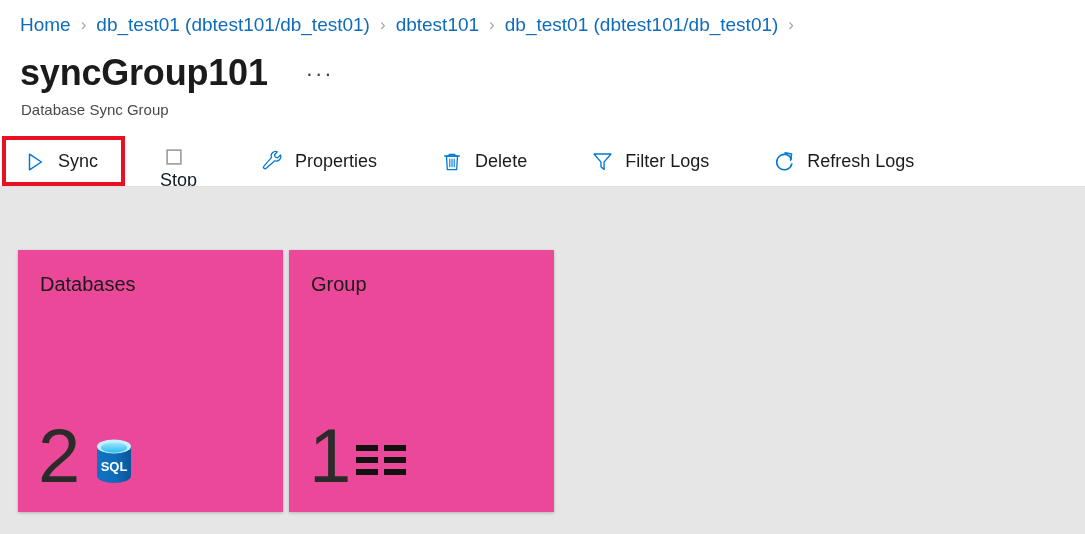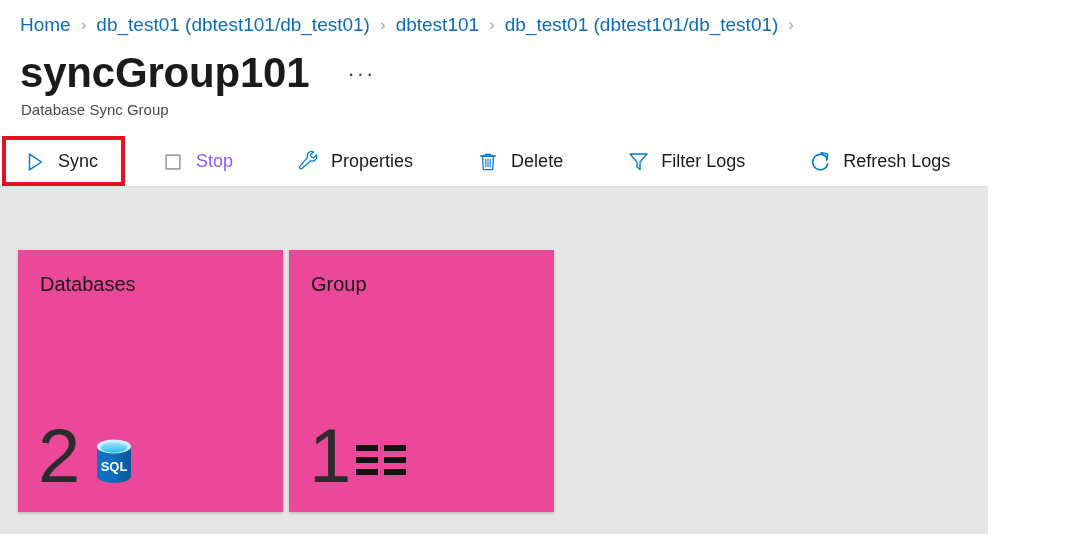--- a/index.html
+++ b/index.html
@@ -3,21 +3,21 @@
 <meta charset="utf-8">
 <style>
   * { box-sizing: border-box; }
   html, body {
     margin: 0; padding: 0;
     width: 1085px; height: 534px;
     background: #ffffff;
     font-family: "Liberation Sans", sans-serif;
     -webkit-font-smoothing: antialiased;
   }
-  .page { position: relative; width: 988px; height: 534px; overflow: hidden; background: #fff; }
+  .page { position: relative; width: 1085px; height: 534px; overflow: hidden; background: #fff; }
 
   
   .breadcrumb {
     position: absolute; left: 20px; top: 13px;
     display: flex; align-items: center;
     font-size: 19px; line-height: 24px;
     white-space: nowrap;
   }
   .crumb {
     color: #0f6cbd;
@@ -29,21 +29,21 @@
     font-size: 17px;
     display: inline-block;
   }
 
   
   .title-row {
     position: absolute; left: 20px; top: 52px;
     display: flex; align-items: center;
   }
   .page-title {
-    font-size: 42px; line-height: 42px;
+    font-size: 36px; line-height: 42px;
     font-weight: 600;
     color: #1b1b1b;
     letter-spacing: -0.2px;
   }
   .title-ellipsis {
     margin-left: 32px;
     color: #3b3b3b;
     font-size: 22px;
     line-height: 22px;
     letter-spacing: 2px;
@@ -84,21 +84,21 @@
     font-size: 18px;
     color: #1b1b1b;
     white-space: nowrap;
   }
   .cmd-btn .ico {
     width: 26px; height: 26px;
     margin-right: 10px;
     display: inline-flex; align-items: center; justify-content: center;
     flex: none;
   }
-  .cmd-btn.disabled { color: #8b5cf6; cursor: default; }
+  .cmd-btn.disabled { color: #0f172a; cursor: default; flex-direction: column; }
 
   
   .hl-box {
     position: absolute;
     left: 2px; top: 136px;
     width: 123px; height: 50px;
     border: 4px solid #e81123;
     pointer-events: none;
     z-index: 5;
   }

